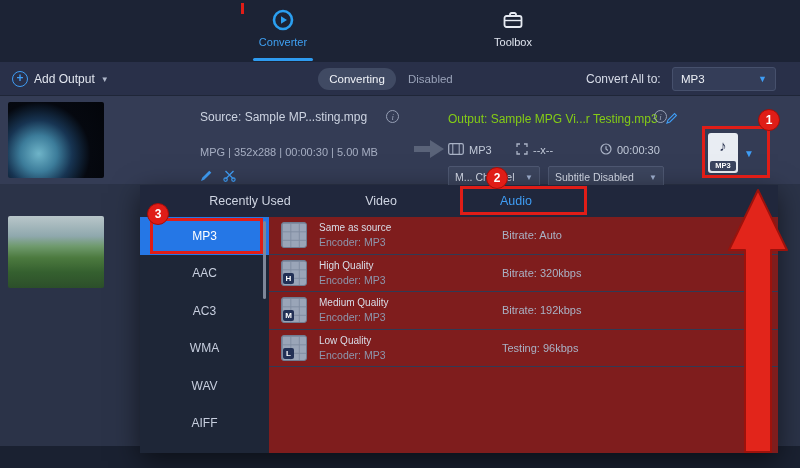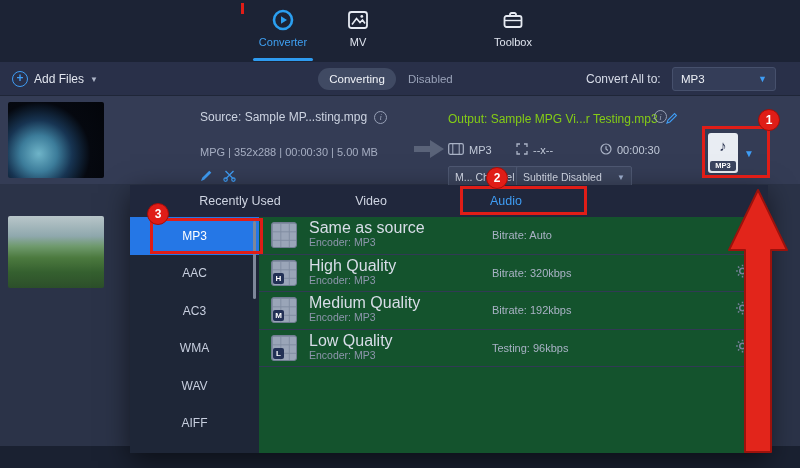--- a/index.html
+++ b/index.html
@@ -25,64 +25,64 @@
   .pill{left:318px;top:68px;width:78px;height:22px;background:#404a63;border-radius:11px;font-size:11.5px;color:#f0f3f8;display:flex;align-items:center;justify-content:center;cursor:pointer}
   .convertedtxt{left:408px;top:68px;height:22px;display:flex;align-items:center;font-size:11.5px;color:#99a2b8;cursor:pointer}
   .convalllabel{left:586px;top:68px;height:22px;display:flex;align-items:center;font-size:12px;color:#d8dde9}
   .convalldd{left:672px;top:67px;width:104px;height:24px;background:#343d58;border:1px solid #46506c;border-radius:3px;display:flex;align-items:center;padding:0 8px;cursor:pointer}
   .convalldd .val{font-size:11.5px;color:#eef1f7;flex:1}
   .convalldd .caret{color:#3f9df5;font-size:9px}
 
   
   .filerow{left:0;top:96px;width:800px;height:88px;background:#343c55}
   .thumb1{left:8px;top:102px;width:96px;height:76px;border-radius:2px;background:radial-gradient(circle at 32% 68%, #6fb4c8 0%, #3c7c9a 22%, #173452 40%, #05080f 62%, #03050a 100%)}
-  .srcline{left:200px;top:110px;display:flex;align-items:center;gap:7px}
+  .srcline{left:200px;top:110px;display:flex;gap:19px}
   .srctext{font-size:12px;color:#ccd3e1}
   .iinfo{width:13px;height:13px;border:1px solid #97a0b6;border-radius:50%;color:#97a0b6;font-size:9px;font-family:"Liberation Serif",serif;font-style:italic;display:flex;align-items:center;justify-content:center;cursor:pointer}
   .metatext{left:200px;top:146px;font-size:11px;color:#a6aec2}
   .rowtools{left:200px;top:168px;display:flex;gap:10px}
   .bigarrow{left:414px;top:138px}
   .outline1{left:448px;top:110px;display:flex;align-items:center;gap:8px}
   .outtext{font-size:12px;color:#84cc16}
   .outinfo{left:654px;top:110px}
   .outmeta{left:448px;top:142px;height:16px;display:flex;align-items:center;gap:5px}
   .outmeta .mtxt{font-size:11px;color:#c1c9d8}
   .g2{left:516px;top:142px}
   .g3{left:600px;top:142px}
   .dd{height:22px;background:#3c455e;border:1px solid #4e5872;border-radius:2px;display:flex;align-items:center;padding:0 6px;gap:4px;cursor:pointer}
   .dd .ddval{font-size:10.5px;color:#d5dbe8;flex:1;white-space:nowrap;overflow:hidden}
   .dd .caret{color:#9fb0d0;font-size:8px}
   .dd1{left:448px;top:166px;width:92px}
-  .dd2{left:516px;top:166px;width:116px}
+  .dd2{left:548px;top:166px;width:116px}
   .fmtbtn{left:708px;top:131px;width:58px;height:44px;display:flex;align-items:center;gap:6px;cursor:pointer}
   .fmticon{width:30px;height:40px;background:#e9edf3;border-radius:3px;position:relative}
   .fmticon .note{display:block;text-align:center;color:#2a3350;font-size:15px;line-height:26px}
   .fmticon .flbl{position:absolute;left:2px;right:2px;bottom:2px;background:#3a445f;color:#fff;font-size:7.5px;font-weight:bold;text-align:center;line-height:10px;border-radius:2px}
   .fmtbtn .caret{color:#3f9df5;font-size:10px}
 
   
   .leftcol{left:0;top:184px;width:148px;height:262px;background:#2b3348}
   .thumb2{left:8px;top:216px;width:96px;height:72px;border-radius:2px;background:linear-gradient(180deg,#b9c6ca 0%,#8fa8ad 28%,#6f9a6d 42%,#4c7a3f 58%,#35602f 78%,#2c4f2a 100%)}
   .bottombar{left:0;top:446px;width:800px;height:22px;background:#1a2131}
 
   
-  .popup{left:130px;top:185px;width:638px;height:268px;background:#14532d;box-shadow:0 8px 26px rgba(0,0,0,.55);z-index:10}
+  .popup{left:140px;top:185px;width:638px;height:268px;background:#7f1d1d;box-shadow:0 8px 26px rgba(0,0,0,.55);z-index:10}
   .ptabbar{left:0;top:0;width:638px;height:32px;background:#20273c}
   .ptab{top:0;height:32px;display:flex;align-items:center;justify-content:center;font-size:12.5px;color:#cfd5e2;cursor:pointer}
   .ptab.active{color:#3f9df5}
   .fmtlist{left:0;top:32px;width:129px;height:236px;background:#1e2637}
   .fmtitem{height:37.5px;display:flex;align-items:center;justify-content:center;font-size:12px;color:#c7cede;cursor:pointer}
   .fmtitem.selected{background:#2577e6;color:#fff}
   .scrollbar{left:123px;top:36px;width:3px;height:78px;background:#7e8799;border-radius:2px;cursor:pointer}
   .presets{left:129px;top:32px;width:509px;height:236px}
   .preset{height:37.5px;position:relative;border-bottom:1px solid #313a54;display:flex;align-items:center;cursor:pointer}
   .picon{width:26px;height:26px;margin-left:12px;border-radius:3px;background-color:#9aa5b8;border:1px solid #717d92;position:relative;background-image:linear-gradient(#7f8ba0 1px,transparent 1px),linear-gradient(90deg,#7f8ba0 1px,transparent 1px);background-size:8.4px 8.4px}
   .picon .letter{position:absolute;left:1px;bottom:1px;width:11px;height:11px;background:#223055;color:#fff;font-size:8px;line-height:11px;text-align:center;border-radius:2px;font-weight:bold}
   .ptexts{margin-left:12px;display:flex;flex-direction:column;gap:1px}
-  .ptitle{font-size:16px;color:#d8dde8;line-height:14px}
+  .ptitle{font-size:10px;color:#d8dde8;line-height:14px}
   .pencoder{font-size:10.5px;color:#8d96ac;line-height:13px}
   .pbitrate{position:absolute;left:233px;top:50%;transform:translateY(-50%);font-size:11px;color:#a9b2c5}
   .pgear{position:absolute;right:18px;top:50%;transform:translateY(-50%);cursor:pointer}
 
   
   .redbox{border:3px solid #e01d17;z-index:40;pointer-events:none}
   .box-format{left:702px;top:126px;width:68px;height:52px}
   .box-audio{left:460px;top:186px;width:127px;height:29px}
   .box-mp3{left:150px;top:218px;width:113px;height:36px}
   .stepcircle{width:22px;height:22px;border-radius:50%;background:#e01d17;border:1px solid #a30d08;color:#fff;font-size:12px;font-weight:bold;display:flex;align-items:center;justify-content:center;z-index:45;pointer-events:none}
@@ -99,48 +99,38 @@
   <div class="abs topnav">
     <div class="abs ntab active" style="left:246px">
       <span class="nicon">
         <svg width="24" height="24" viewBox="0 0 24 24">
             <circle cx="12" cy="12" r="9" fill="none" stroke="#2b9ff0" stroke-width="2.6"></circle>
             <path d="M10 8.2 L16 12 L10 15.8 Z" fill="#2b9ff0"></path>
           </svg>
       </span>
       <span class="nlabel">Converter</span>
     </div>
-    <div class="abs ntab" style="left:321px">
-      <span class="nicon">
-        <svg width="22" height="22" viewBox="0 0 22 22">
-            <rect x="2" y="3" width="18" height="16" rx="2.5" fill="none" stroke="#e6eaf2" stroke-width="1.8"></rect>
-            <path d="M5 15.5 L9.5 9.5 L13 13.5 L15.5 11 L18 14.5" fill="none" stroke="#e6eaf2" stroke-width="1.6"></path>
-            <circle cx="14.8" cy="7.4" r="1.4" fill="#e6eaf2"></circle>
-          </svg>
-      </span>
-      <span class="nlabel">MV</span>
-    </div>
     <div class="abs ntab" style="left:476px">
       <span class="nicon">
         <svg width="22" height="22" viewBox="0 0 22 22">
             <rect x="2.5" y="7" width="17" height="11" rx="2" fill="none" stroke="#e6eaf2" stroke-width="1.8"></rect>
             <path d="M8 7 V5.5 A1.5 1.5 0 0 1 9.5 4 H12.5 A1.5 1.5 0 0 1 14 5.5 V7" fill="none" stroke="#e6eaf2" stroke-width="1.8"></path>
             <line x1="2.5" y1="11.5" x2="19.5" y2="11.5" stroke="#e6eaf2" stroke-width="1.4"></line>
           </svg>
       </span>
       <span class="nlabel">Toolbox</span>
     </div>
     <div class="abs underline"></div>
   </div>
   <div class="abs toptick"></div>
 
   <div class="abs toolrow"></div>
   <div class="abs addfiles">
     <span class="pluscircle">+</span>
-    <span class="addlabel">Add Files</span>
+    <span class="addlabel">Add Output</span>
     <span class="caret">▼</span>
   </div>
   <div class="abs pill">Converting</div>
   <div class="abs convertedtxt">Disabled</div>
   <div class="abs convalllabel">Convert All to:</div>
   <div class="abs convalldd">
     <span class="val">MP3</span>
     <span class="caret">▼</span>
   </div>
 

